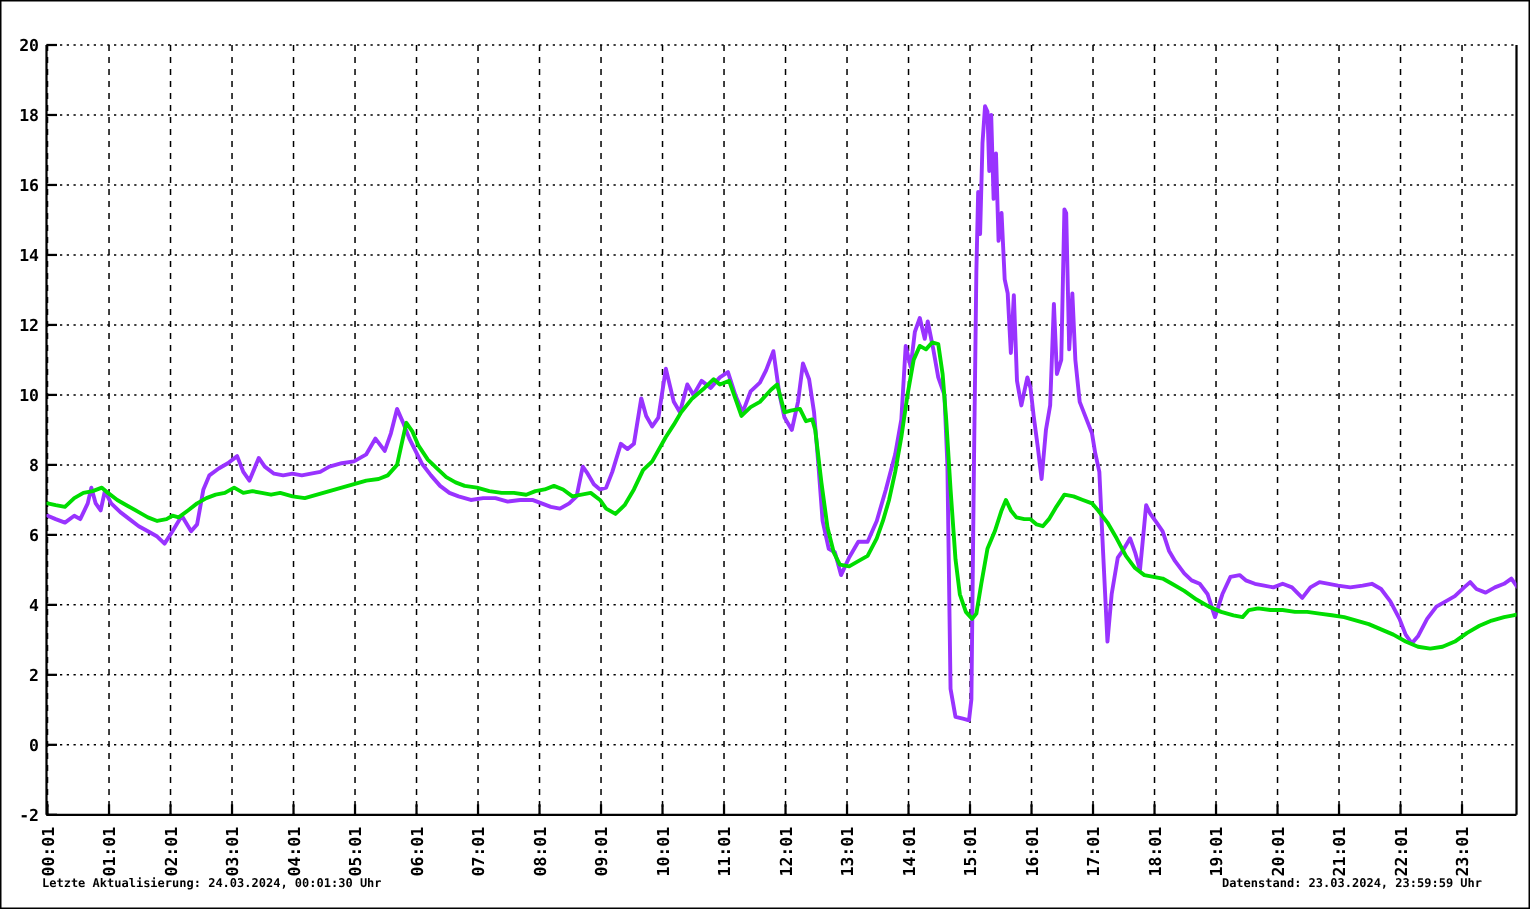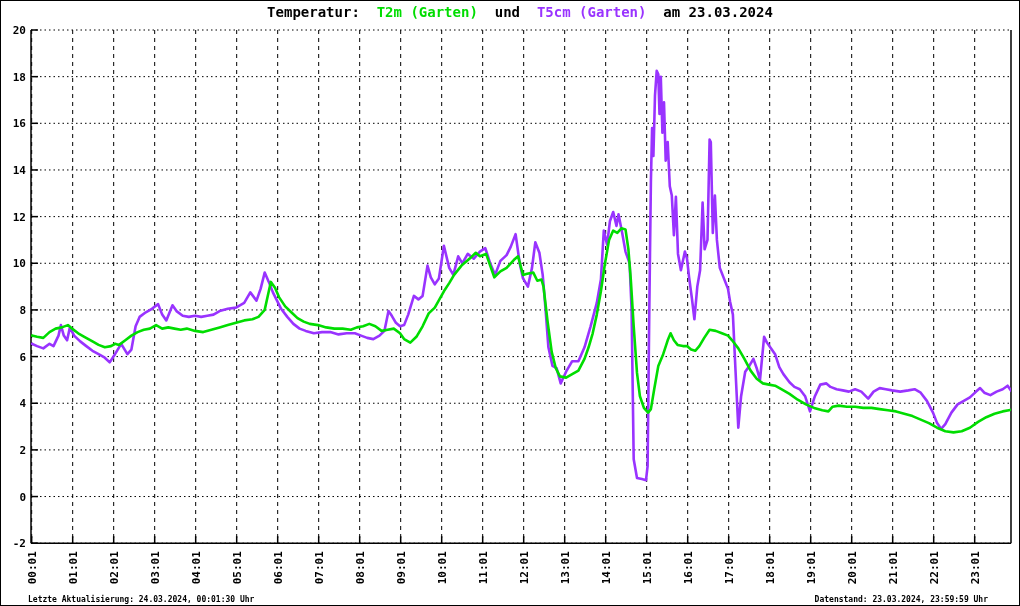--- a/index.html
+++ b/index.html
@@ -5,21 +5,21 @@
   html,body{margin:0;padding:0;background:#fff;}
   .frame{position:relative;width:1020px;height:606px;background:#fff;
          box-shadow:inset 0 0 0 1px #000;overflow:hidden;
          font-family:"DejaVu Sans Mono","Liberation Mono",monospace;font-weight:bold;color:#000;}
   .title{position:absolute;top:4px;left:30px;right:10px;text-align:center;
          font-size:14px;letter-spacing:0;white-space:nowrap;}
   .title span{white-space:pre;}
   .t-green{color:#00dd00;}
   .t-purple{color:#9933ff;}
   #plot{position:absolute;left:0;top:0;width:1020px;height:606px;}
-  .footer{position:absolute;bottom:2px;font-size:8px;white-space:pre;}
+  .footer{position:absolute;bottom:13px;font-size:8px;white-space:pre;}
   .footer-left{left:28px;}
   .footer-right{right:32px;text-align:right;}
 </style>
 </head>
 <body>
 
 <div class="frame">
   <svg id="plot" viewBox="0 0 1020 606" xmlns="http://www.w3.org/2000/svg">
       <defs>
         <clipPath id="pc">
@@ -133,22 +133,15 @@
       <text transform="translate(937.6833333333333,551.2) rotate(-90)" text-anchor="end" font-size="11" font-weight="bold" font-family="&quot;DejaVu Sans Mono&quot;,&quot;Liberation Mono&quot;,monospace">22:01</text>
       <line x1="974.6833333333333" y1="30" x2="974.6833333333333" y2="543.2" stroke="#000" stroke-width="1" stroke-dasharray="4 4"></line>
       <line x1="974.6833333333333" y1="543.2" x2="974.6833333333333" y2="536.2" stroke="#000" stroke-width="1.5"></line>
       <text transform="translate(978.6833333333333,551.2) rotate(-90)" text-anchor="end" font-size="11" font-weight="bold" font-family="&quot;DejaVu Sans Mono&quot;,&quot;Liberation Mono&quot;,monospace">23:01</text>
       <line x1="31" y1="30" x2="31" y2="543.2" stroke="#000" stroke-width="1.5"></line>
       <line x1="31" y1="543.2" x2="1011" y2="543.2" stroke="#000" stroke-width="1.5"></line>
       <line x1="1011" y1="30" x2="1011" y2="543.2" stroke="#000" stroke-width="1.5"></line>
       <polyline points="31.8,343.8 37.1,346.1 43.3,348.4 49.5,343.8 53.5,346.1 58.5,335.6 60.9,325.1 63.8,335.6 67.1,340.3 69.9,327.4 74.1,335.6 80.2,341.4 86.3,346.1 92.5,350.8 98.6,354.2 104.8,357.7 109.7,362.4 115.0,354.2 121.2,343.8 127.4,354.2 131.4,349.6 135.6,326.3 139.6,316.9 145.8,312.3 151.9,308.8 158.1,304.1 162.2,314.6 166.3,320.4 172.5,305.3 176.5,311.1 182.7,315.8 188.8,316.9 195.0,315.8 201.2,316.9 207.3,315.8 213.5,314.6 219.6,311.1 227.8,308.8 236.0,307.6 244.2,302.9 250.3,292.4 256.5,300.6 260.6,288.9 264.7,272.6 268.8,281.9 272.9,292.4 277.0,300.6 281.1,308.8 287.3,316.9 293.4,323.9 299.6,328.6 305.7,330.9 313.9,333.3 322.1,332.1 330.3,332.1 338.5,334.4 346.7,333.3 354.9,333.3 361.1,335.6 367.2,337.9 373.3,339.1 379.5,335.6 384.4,330.9 388.5,311.1 391.8,315.8 395.9,322.8 400.0,326.3 404.1,325.1 408.2,314.6 413.9,295.9 418.4,299.4 422.6,295.9 427.5,265.6 430.8,277.3 434.8,284.3 438.9,278.4 443.9,245.8 449.2,267.9 453.3,274.9 458.2,256.3 462.3,263.3 467.7,253.9 473.8,258.6 479.9,251.6 485.3,248.1 490.2,263.3 495.1,274.9 500.4,260.9 506.6,255.1 510.7,246.9 515.6,234.1 519.7,263.3 523.0,278.4 527.9,286.6 532.0,267.9 535.3,242.3 539.4,252.8 542.7,274.9 545.6,309.9 548.4,347.3 552.5,365.9 556.6,368.2 560.7,383.4 566.1,371.7 572.2,361.2 578.4,361.2 584.5,347.3 590.6,326.3 596.8,302.9 600.9,279.6 603.8,230.6 607.1,244.6 609.9,221.3 613.2,212.0 616.5,225.9 618.5,214.3 622.2,232.9 625.5,251.6 629.6,263.3 631.6,309.9 633.7,459.2 637.0,477.9 641.9,479.1 646.0,480.2 647.6,466.2 649.3,309.9 650.9,181.6 652.1,128.0 653.4,156.0 655.0,95.3 656.7,70.8 658.3,74.3 659.5,114.0 660.8,76.7 662.4,132.6 664.0,102.3 665.7,160.6 667.7,142.0 669.8,186.3 671.8,195.6 673.9,235.3 675.9,196.8 678.0,253.9 680.9,270.3 684.9,251.6 687.0,258.6 689.1,277.3 691.9,298.3 694.4,319.3 697.3,286.6 700.1,270.3 702.6,202.6 704.6,249.3 707.5,239.9 709.6,139.6 710.8,142.0 712.8,232.9 714.9,195.6 716.9,239.9 719.8,267.9 723.9,278.4 728.0,288.9 730.1,301.8 732.9,314.6 735.4,368.2 738.3,427.7 741.1,396.2 745.2,371.7 749.3,365.9 753.4,358.9 756.7,368.2 760.0,379.9 764.1,336.8 766.9,342.6 771.1,348.4 775.1,354.2 779.3,367.1 783.4,374.1 789.5,382.2 794.4,386.9 799.8,389.2 805.1,396.2 810.0,411.4 814.9,396.2 820.3,384.6 826.4,383.4 830.5,386.9 836.6,389.2 842.8,390.4 848.9,391.6 855.1,389.2 861.3,391.6 868.2,398.6 873.6,391.6 879.7,388.1 885.9,389.2 892.0,390.4 900.2,391.6 908.4,390.4 914.6,389.2 920.7,392.7 926.9,400.9 933.0,412.6 937.1,423.1 941.2,428.9 945.3,424.2 951.4,412.6 957.6,404.4 963.8,400.9 969.9,397.4 976.1,391.6 980.1,388.1 984.3,392.7 990.4,395.1 996.6,391.6 1002.7,389.2 1007.6,385.7 1010.9,390.4 1014.2,393.9" fill="none" stroke="#9933ff" stroke-width="2.6" stroke-linejoin="round" stroke-linecap="round" clip-path="url(#pc)"></polyline>
       <polyline points="31.8,335.6 37.1,336.8 43.3,337.9 49.5,332.1 55.6,328.6 61.8,327.4 67.9,325.1 72.0,328.6 78.2,333.3 84.3,336.8 92.5,341.4 98.6,344.9 104.8,347.3 111.0,346.1 115.0,343.8 119.1,344.9 125.3,340.3 131.4,335.6 137.6,332.1 143.8,329.8 149.9,328.6 156.1,325.1 162.2,328.6 168.3,327.4 174.5,328.6 180.7,329.8 186.8,328.6 195.0,330.9 203.2,332.1 211.4,329.8 219.6,327.4 227.8,325.1 236.0,322.8 244.2,320.4 252.4,319.3 258.5,316.9 264.7,309.9 268.8,291.3 270.9,281.9 275.0,287.8 279.0,297.1 285.2,306.4 291.3,312.3 297.5,318.1 303.7,321.6 309.8,323.9 318.0,325.1 326.2,327.4 334.4,328.6 342.6,328.6 350.8,329.8 356.9,327.4 363.1,326.3 369.3,323.9 375.4,326.3 381.6,330.9 387.7,329.8 393.8,328.6 400.0,333.3 404.1,339.1 410.3,342.6 416.4,336.8 422.6,326.3 428.7,313.4 434.8,307.6 443.9,291.3 449.2,283.1 454.1,274.9 461.5,265.6 469.7,258.6 475.8,252.8 479.9,256.3 486.1,253.9 490.2,265.6 494.3,277.3 500.4,271.4 506.6,267.9 514.0,259.8 518.1,256.3 523.0,274.9 527.1,273.8 533.3,272.6 537.3,280.8 541.5,279.6 543.5,286.6 547.6,321.6 551.7,351.9 555.8,368.2 559.9,376.4 566.1,377.6 572.2,374.1 578.4,370.6 584.5,358.9 588.6,347.3 592.7,333.3 596.8,314.6 600.9,291.3 605.0,263.3 609.1,239.9 613.2,230.6 617.3,232.9 621.4,228.3 625.5,229.4 628.4,249.3 630.8,279.6 633.7,326.3 637.0,372.9 639.9,396.2 643.9,407.9 648.1,412.6 650.9,409.1 654.2,389.2 658.3,365.9 663.2,354.2 667.7,340.3 670.6,333.3 673.9,340.3 677.6,344.9 682.9,346.1 687.0,346.1 691.1,349.6 695.2,350.8 699.3,346.1 704.2,337.9 709.6,329.8 715.7,330.9 721.9,333.3 728.0,335.6 732.1,340.3 738.3,348.4 744.4,358.9 750.6,370.6 756.7,378.7 762.9,383.4 769.0,384.6 775.1,385.7 781.3,389.2 789.5,393.9 797.7,399.7 805.9,404.4 814.1,407.9 822.3,410.2 828.4,411.4 832.6,406.7 838.7,405.6 846.9,406.7 855.1,406.7 863.3,407.9 871.5,407.9 879.7,409.1 887.9,410.2 896.1,411.4 904.3,413.7 912.5,416.1 920.7,419.6 928.9,423.1 937.1,427.7 945.3,431.2 953.5,432.4 961.7,431.2 969.9,427.7 978.1,421.9 986.3,417.2 994.5,413.7 1002.7,411.4 1008.9,410.2 1014.2,409.1" fill="none" stroke="#00dd00" stroke-width="2.6" stroke-linejoin="round" stroke-linecap="round" clip-path="url(#pc)"></polyline>
     </svg>
-  <div class="title">
-    <span>Temperatur: </span>
-    <span class="t-green">T2m (Garten)</span>
-    <span> und </span>
-    <span class="t-purple">T5cm (Garten)</span>
-    <span> am 23.03.2024</span>
-  </div>
   <div class="footer footer-left">Letzte Aktualisierung: 24.03.2024, 00:01:30 Uhr</div>
   <div class="footer footer-right">Datenstand: 23.03.2024, 23:59:59 Uhr</div>
 </div>
 
 </body></html>

